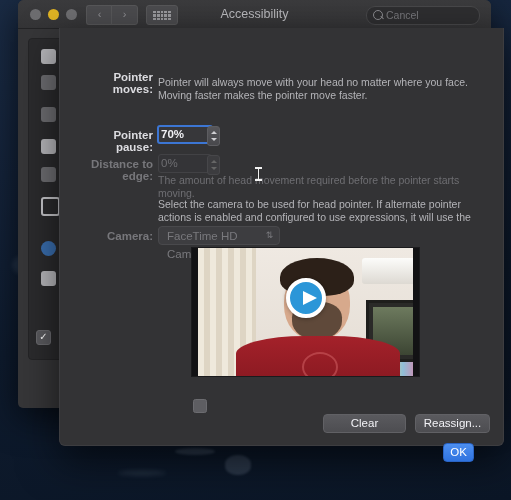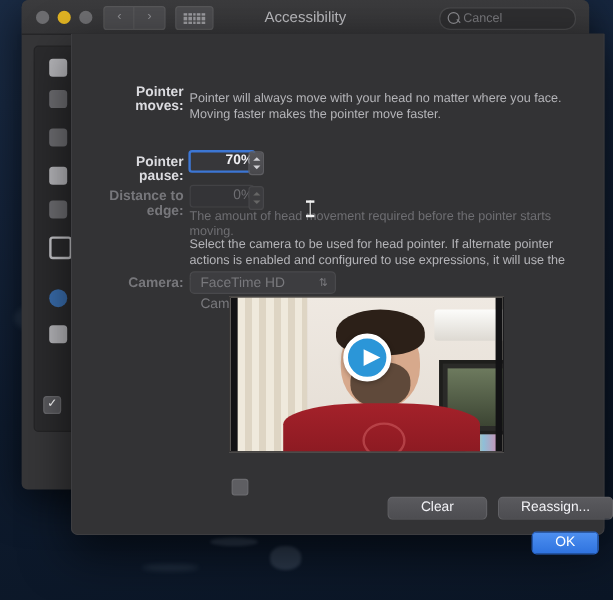--- a/index.html
+++ b/index.html
@@ -222,21 +222,20 @@
     position: absolute;
     height: 19px;
     background: #3a3a3d;
     border-radius: 3px;
     box-sizing: border-box;
     font-size: 11.5px;
     color: #f0f0f4;
     line-height: 17px;
     padding-left: 2px;
     font-weight: 700;
-    text-align: right;
   }
   .field.focused {
     border: 2px solid #3c76d4;
     background: #37373a;
     line-height: 15px;
   }
   .field.disabled {
     border: 1px solid #424245;
     color: #6e6e72;
     font-weight: 400;
@@ -517,23 +516,23 @@
       <div class="v-body"></div>
       <div class="v-logo"></div>
       <div class="v-black-l"></div>
       <div class="v-black-r"></div>
       <div id="playbtn"></div>
     </div>
 
     <div id="switch-check"></div>
 
     <div class="btn" style="left:263px; top:386px; width:83px;">Clear</div>
-    <div class="btn" style="left:355px; top:386px; width:96px;">Reassign...</div>
-
-    <div class="btn primary" style="left:383px; top:415px; width:56px;">OK</div>
+    <div class="btn" style="left:355px; top:386px; width:75px;">Reassign...</div>
+
+    <div class="btn primary" style="left:383px; top:415px; width:31px;">OK</div>
   </div>
 
   <div id="cursor">
     <div class="cap-t"></div>
     <div class="cap-b"></div>
   </div>
 
 </div>
 
 </body></html>

